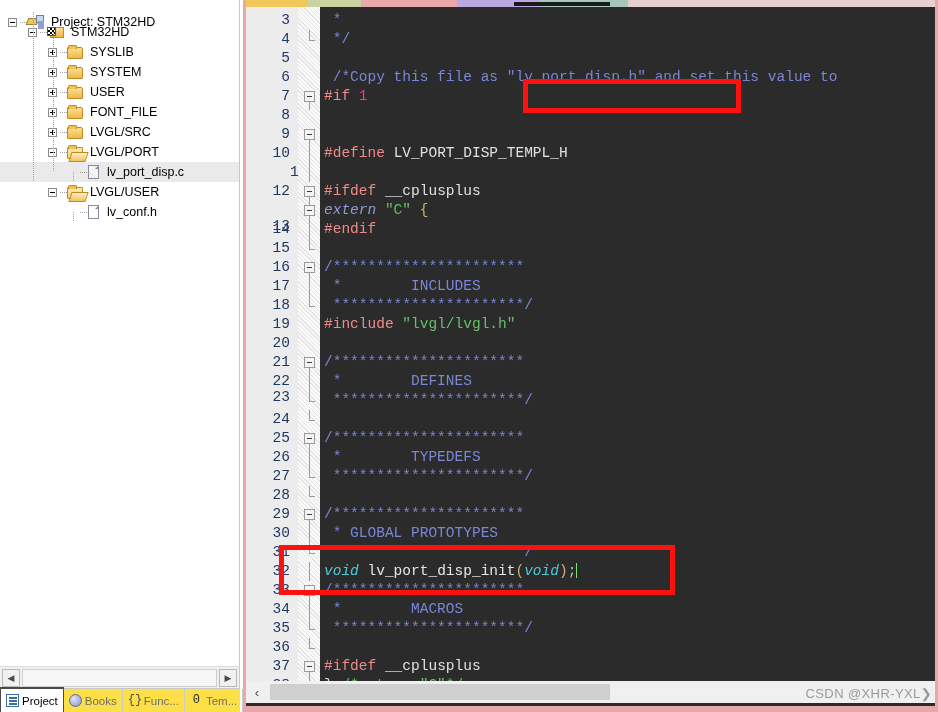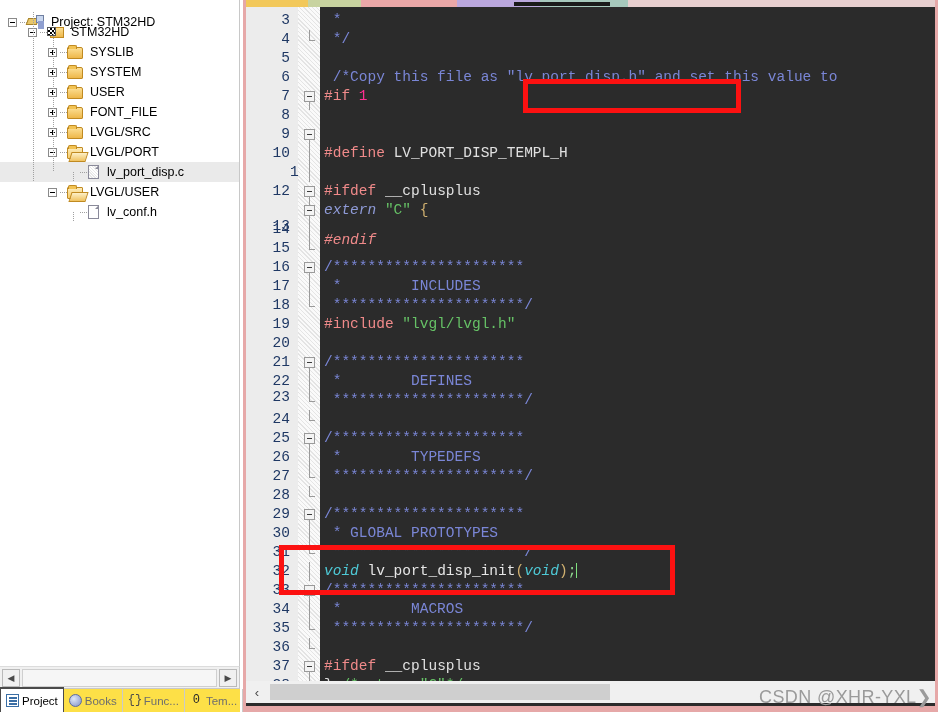--- a/index.html
+++ b/index.html
@@ -211,21 +211,21 @@
   
   #code-hscroll {
     position:absolute; left:0; top:681px; width:692px; height:22px;
     background:#f0f0f0; display:flex; align-items:center;
   }
   #code-hscroll .sb-track2 {
     height:16px; background:#cfcfcf; margin-left:2px;
   }
   #watermark {
     position:absolute; right:6px; top:686px;
-    font-size:18px; color:#9a9a9a; letter-spacing:.4px;
+    font-size:13px; color:#9a9a9a; letter-spacing:.4px;
     font-family:"Liberation Sans", sans-serif; z-index:30;
   }
   #bottom-pink {
     position:absolute; left:243px; top:706px; width:695px; height:6px;
     background:#e6a8a8;
   }
   #editor-right-edge{
     position:absolute; left:935px; top:0; width:3px; height:712px; background:#e6a8a8;
   }
 </style>
@@ -498,21 +498,21 @@
           <div class="codeline" style="top: 4px;"><span class="c-cmt"> *</span></div>
           <div class="codeline" style="top: 23px;"><span class="c-cmt"> */</span></div>
           <div class="codeline" style="top: 42px;"><span class="c-plain"></span></div>
           <div class="codeline" style="top: 61px;"><span class="c-cmt"> /*Copy this file as "lv_port_disp.h" and set this value to</span></div>
           <div class="codeline" style="top: 80px;"><span class="c-pre">#if </span><span class="c-num">1</span></div>
           <div class="codeline" style="top: 99px;"><span class="c-plain"></span></div>
           <div class="codeline" style="top: 137px;"><span class="c-pre">#define </span><span class="c-plain">LV_PORT_DISP_TEMPL_H</span></div>
           <div class="codeline" style="top: 156px;"><span class="c-plain"></span></div>
           <div class="codeline" style="top: 175px;"><span class="c-pre">#ifdef </span><span class="c-plain">__cplusplus</span></div>
           <div class="codeline" style="top: 194px;"><span class="c-ital">extern </span><span class="c-str">"C"</span><span class="c-punc"> {</span></div>
-          <div class="codeline" style="top: 224px; font-style: italic;"><span class="c-pre">#endif</span></div>
+          <div class="codeline" style="top: 213px;"><span class="c-pre">#endif</span></div>
           <div class="codeline" style="top: 232px;"><span class="c-plain"></span></div>
           <div class="codeline" style="top: 251px;"><span class="c-cmt">/**********************</span></div>
           <div class="codeline" style="top: 270px;"><span class="c-cmt"> *        INCLUDES</span></div>
           <div class="codeline" style="top: 289px;"><span class="c-cmt"> **********************/</span></div>
           <div class="codeline" style="top: 308px;"><span class="c-pre">#include </span><span class="c-str">"lvgl/lvgl.h"</span></div>
           <div class="codeline" style="top: 327px;"><span class="c-plain"></span></div>
           <div class="codeline" style="top: 346px;"><span class="c-cmt">/**********************</span></div>
           <div class="codeline" style="top: 365px;"><span class="c-cmt"> *        DEFINES</span></div>
           <div class="codeline" style="top: 384px;"><span class="c-cmt"> **********************/</span></div>
           <div class="codeline" style="top: 403px;"><span class="c-plain"></span></div>

